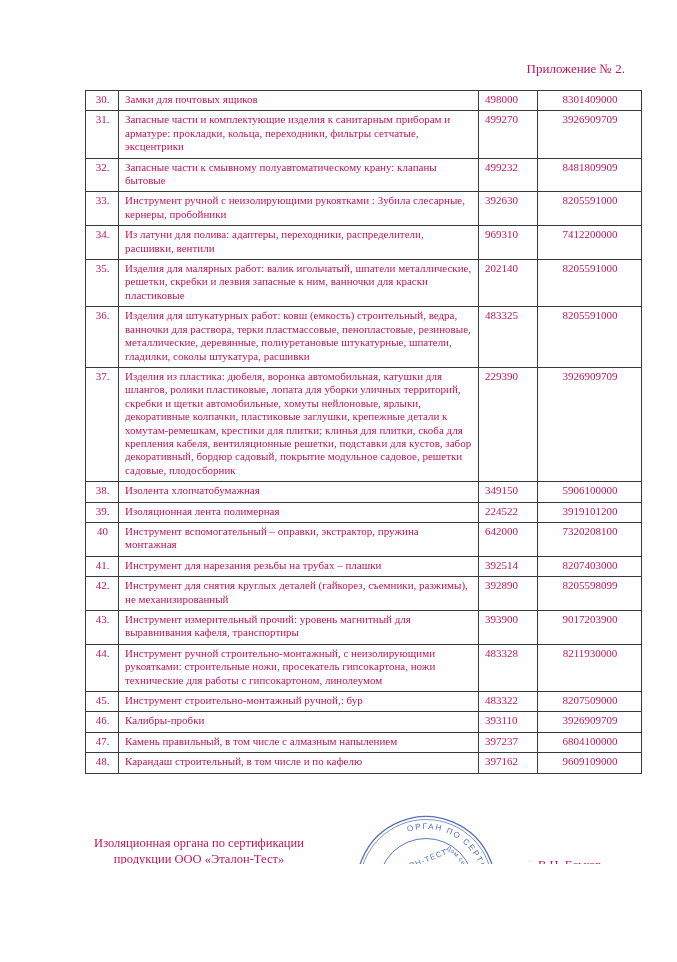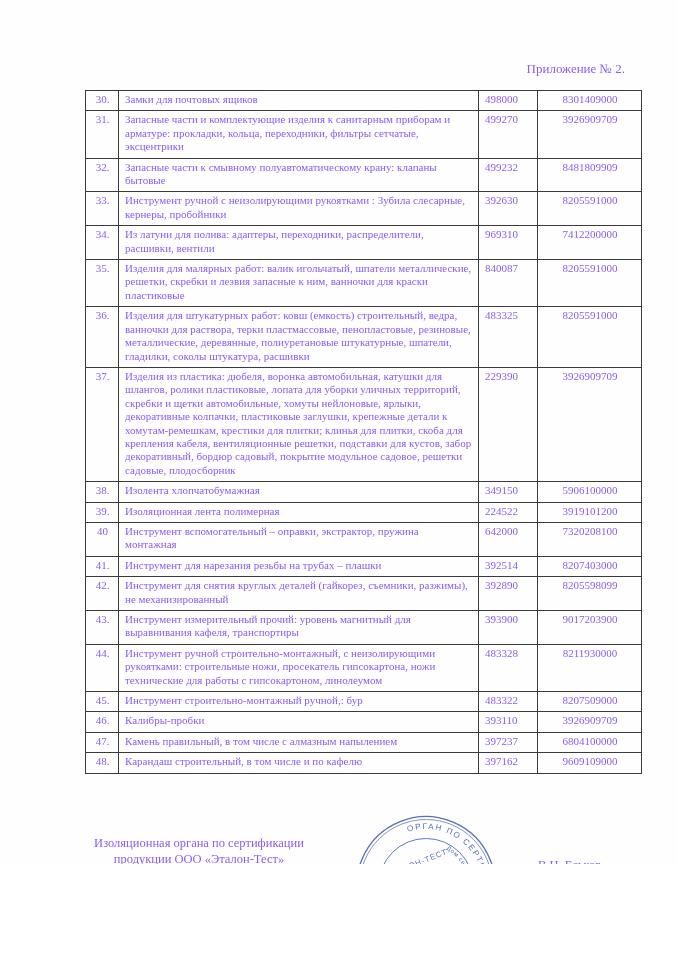--- a/index.html
+++ b/index.html
@@ -3,21 +3,21 @@
 <meta charset="utf-8">
 <style>
   * { margin: 0; padding: 0; box-sizing: border-box; }
   html, body { background: #ffffff; }
   .page {
     position: relative;
     width: 677px;
     height: 864px;
     background: #fefefe;
     font-family: "Liberation Serif", serif;
-    color: #8b5cf6;
+    color: #be185d;
     overflow: hidden;
   }
   .appendix-note {
     position: absolute;
     top: 61px;
     right: 52px;
     font-size: 13px;
   }
   table.items {
     position: absolute;
@@ -98,21 +98,21 @@
         </tr>
         <tr>
           <td class="c-num">34.</td>
           <td class="c-desc">Из латуни для полива: адаптеры, переходники, распределители, расшивки, вентили</td>
           <td class="c-code">969310</td>
           <td class="c-tnved">7412200000</td>
         </tr>
         <tr>
           <td class="c-num">35.</td>
           <td class="c-desc">Изделия для малярных работ: валик игольчатый, шпатели металлические, решетки, скребки и лезвия запасные к ним, ванночки для краски пластиковые</td>
-          <td class="c-code">840087</td>
+          <td class="c-code">202140</td>
           <td class="c-tnved">8205591000</td>
         </tr>
         <tr>
           <td class="c-num">36.</td>
           <td class="c-desc">Изделия для штукатурных работ: ковш (емкость) строительный, ведра, ванночки для раствора, терки пластмассовые, пенопластовые, резиновые, металлические, деревянные, полиуретановые штукатурные, шпатели, гладилки, соколы штукатура, расшивки</td>
           <td class="c-code">483325</td>
           <td class="c-tnved">8205591000</td>
         </tr>
         <tr>
           <td class="c-num">37.</td>

